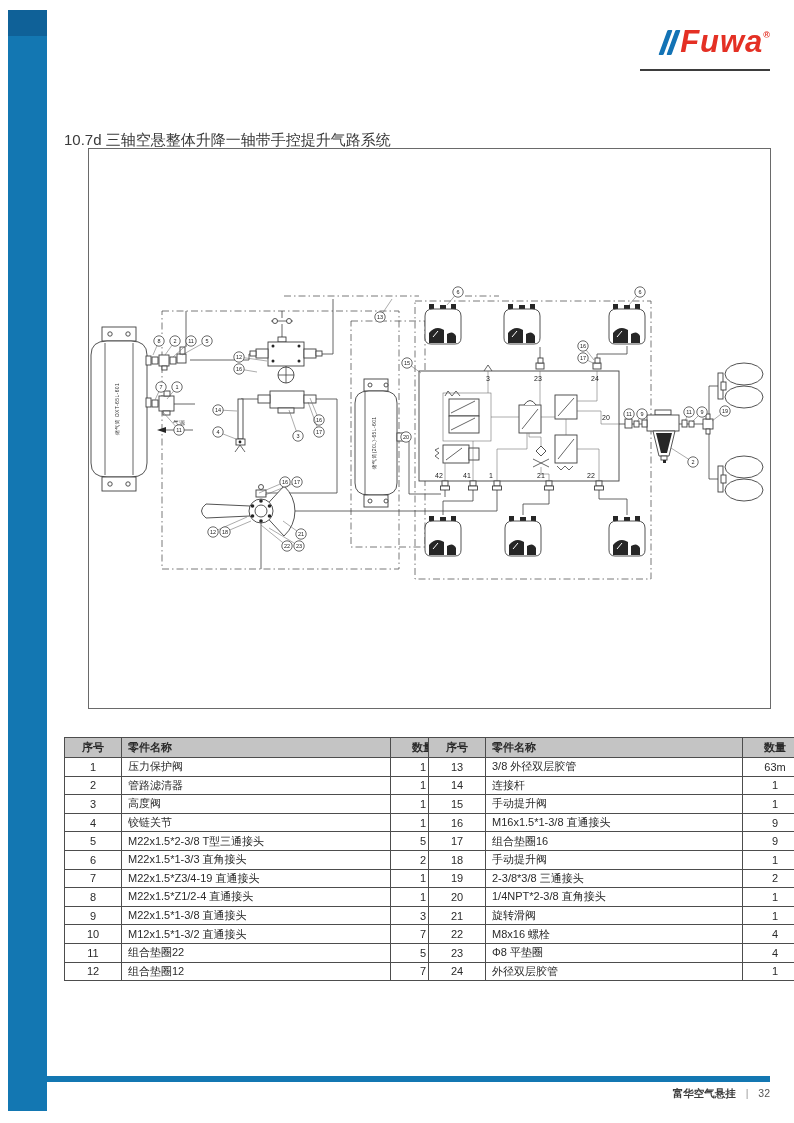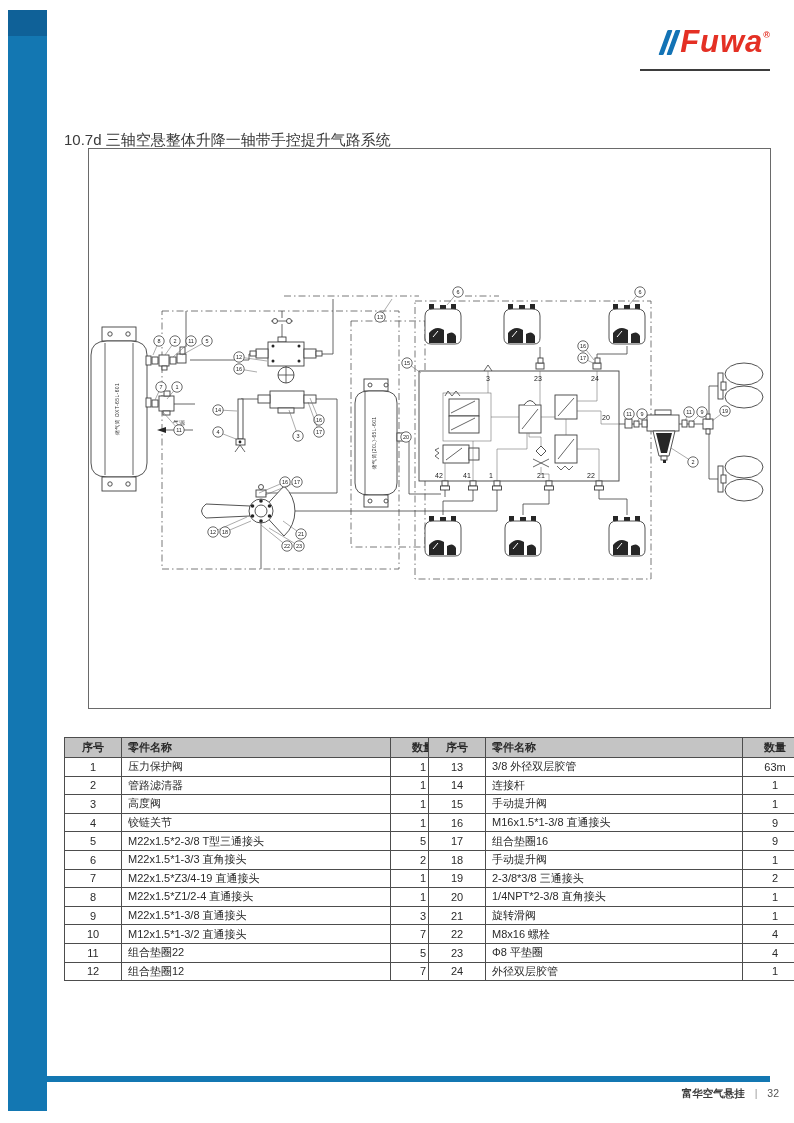--- a/index.html
+++ b/index.html
@@ -37,21 +37,21 @@
   .parts-table td{padding:1px 6px;height:15.6px;}
   .parts-table .c-no{width:44px;text-align:center;}
   .parts-table .c-qty{width:52px;text-align:center;}
   .parts-table th.c-no,.parts-table th.c-qty{text-align:center;}
   .t-left{left:64px;top:737px;width:356px;}
   .t-right{left:428px;top:737px;width:344px;}
   .t-left .c-name{width:256px;text-align:left;}
   .t-right .c-name{width:244px;text-align:left;}
 
   .footer-bar{position:absolute;top:1076px;left:45px;width:725px;height:6px;background:#1377b2;}
-  .footer-text{position:absolute;top:1087px;left:0;width:770px;text-align:right;font-size:10.5px;color:#555;padding-left:9px;}
+  .footer-text{position:absolute;top:1087px;left:0;width:770px;text-align:right;font-size:10.5px;color:#555;}
   .footer-brand{font-weight:bold;color:#3c3c3c;}
   .footer-sep{margin:0 7px;color:#999;}
   .footer-page{color:#555;}
 </style>
 </head>
 <body>
 
 <div class="page">
 
   <div class="leftbar"></div>

